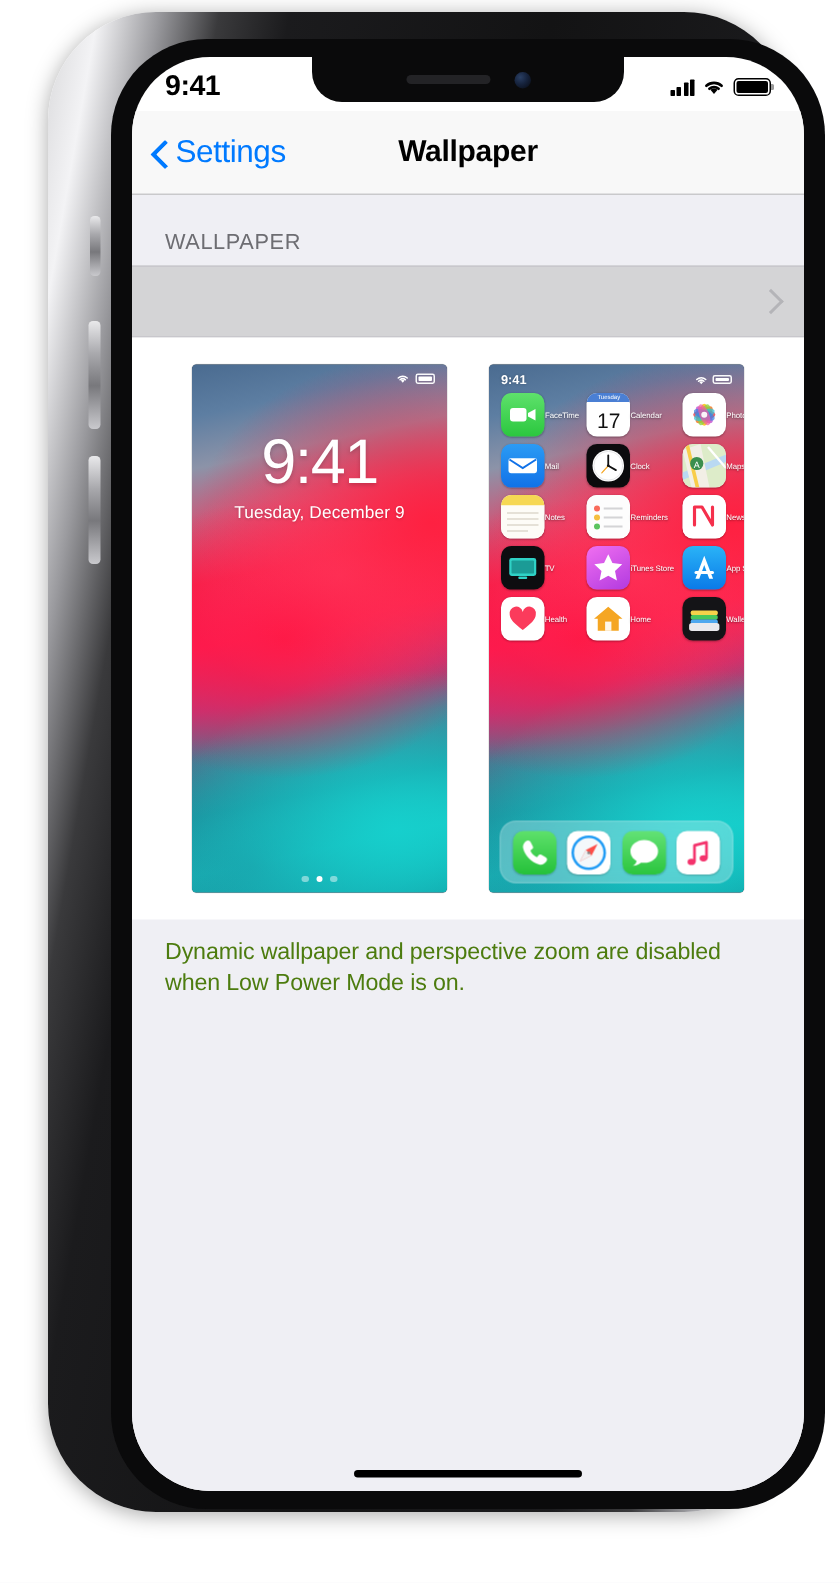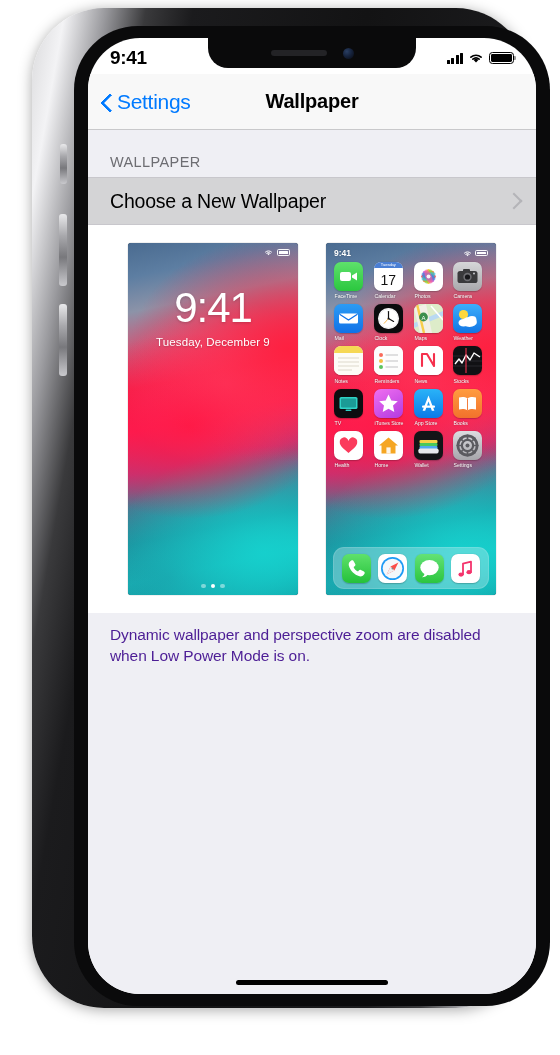--- a/index.html
+++ b/index.html
@@ -346,21 +346,22 @@
     padding: 0 8px;
     box-sizing: border-box;
     display: grid;
     grid-template-columns: repeat(4, 1fr);
     row-gap: 5px;
     column-gap: 5px;
     z-index: 3;
   }
   .app {
     display: flex;
-    flex-direction: column;
+    flex-direction: row;
+    align-items: center;
     cursor: pointer;
   }
   .app-icon {
     width: 29px; height: 29px;
     border-radius: 7px;
     position: relative;
     overflow: hidden;
     box-shadow: 0 0.5px 1.2px rgba(0,0,0,0.22);
     display: flex; align-items: center; justify-content: center;
   }
@@ -387,21 +388,21 @@
     z-index: 4;
     border: 0.5px solid rgba(255,255,255,0.13);
   }
   .dock .app-icon { width: 29px; height: 29px; }
 
   
   .footer-note {
     padding: 11px 22px 0 22px;
     font-size: 15.5px;
     line-height: 1.38;
-    color: #4c1d95;
+    color: #4d7c0f;
     letter-spacing: -0.1px;
   }
 
   
   .home-indicator {
     position: absolute;
     bottom: 9px; left: 50%;
     transform: translateX(-50%);
     width: 152px; height: 5px;
     background: #000;
@@ -460,21 +461,20 @@
           <span class="nav-back-label">Settings</span>
         </div>
         <div class="nav-title">Wallpaper</div>
       </div>
 
       <div class="content">
 
         <div class="section-header">WALLPAPER</div>
 
         <div class="cell-row">
-          <span class="cell-label">Choose a New Wallpaper</span>
           <span class="cell-chevron"></span>
         </div>
 
         <div class="preview-area">
 
           <div class="preview">
             <div class="wp-bg"></div>
 
             <div class="lock-status">
               <div class="mini-wifi">

